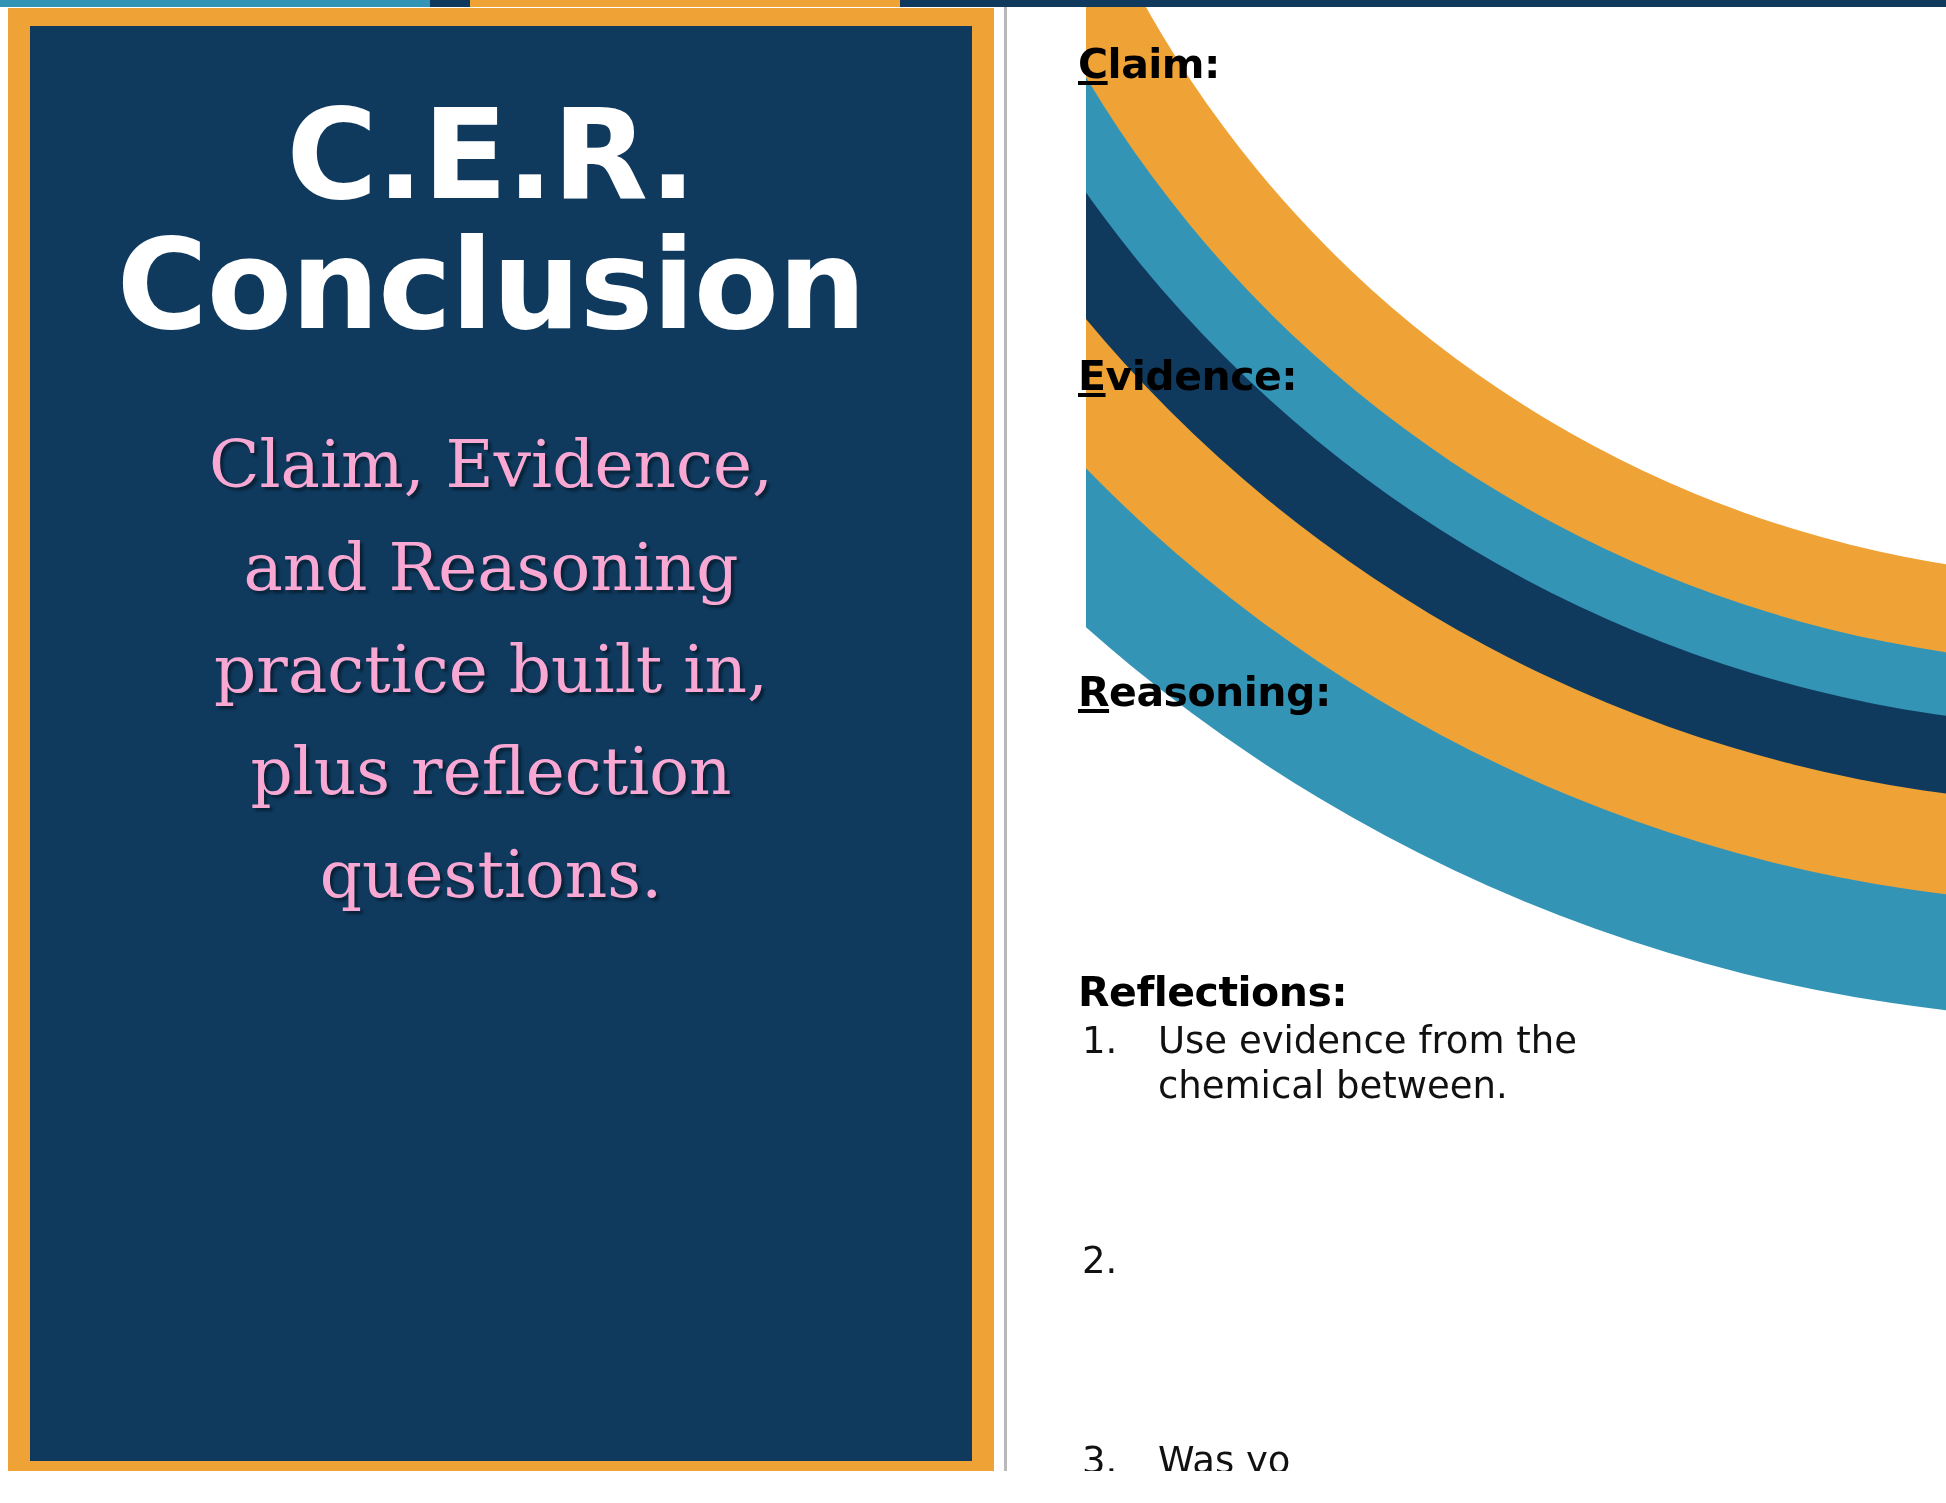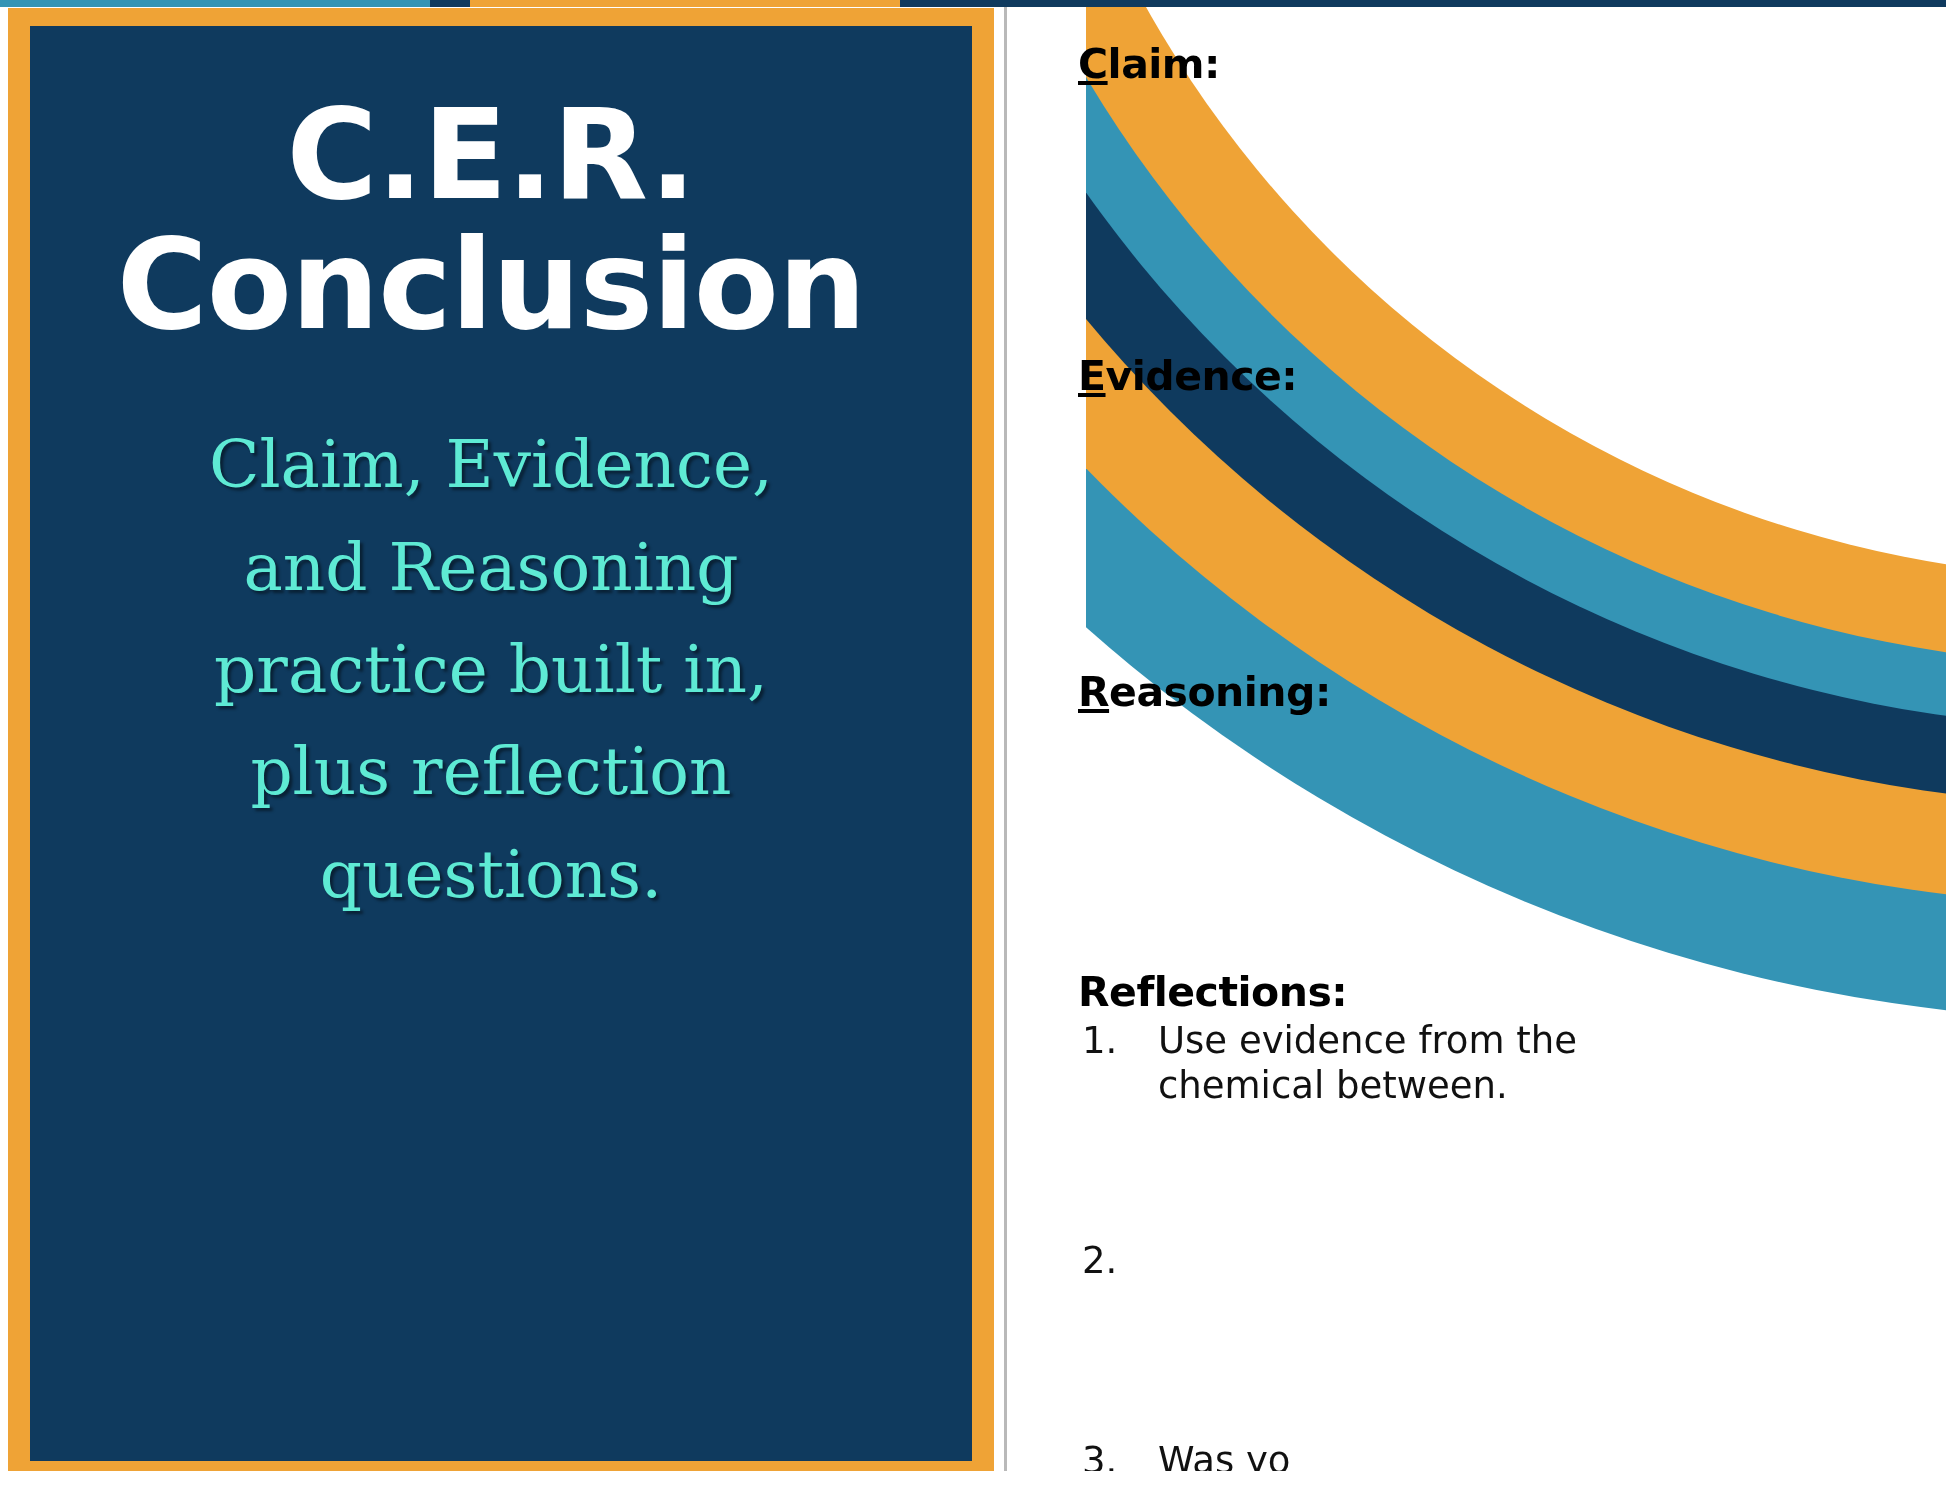--- a/index.html
+++ b/index.html
@@ -150,21 +150,21 @@
     color: #ffffff;
     font-size: 124px;
     line-height: 1.05;
     letter-spacing: -1px;
     margin: 0 0 18px 0;
     white-space: pre-line;
   }
 
   .card-sub {
     font-family: "DejaVu Serif", serif;
-    color: #5eead4;
+    color: #f9a8d4;
     font-size: 66px;
     line-height: 1.55;
     margin: 64px 0 0 0;
     text-shadow: 3px 3px 3px rgba(0,0,0,0.45);
     white-space: pre-line;
   }
 </style>
 </head>
 <body>
 

